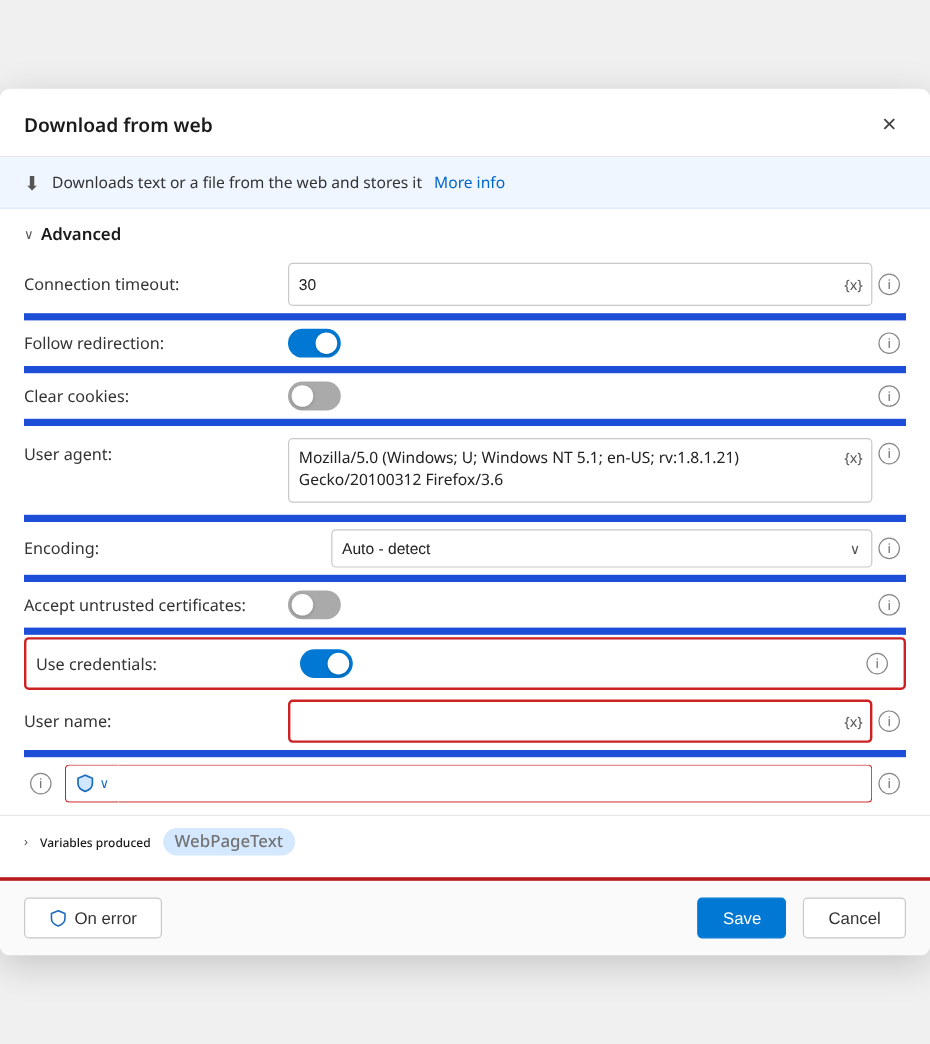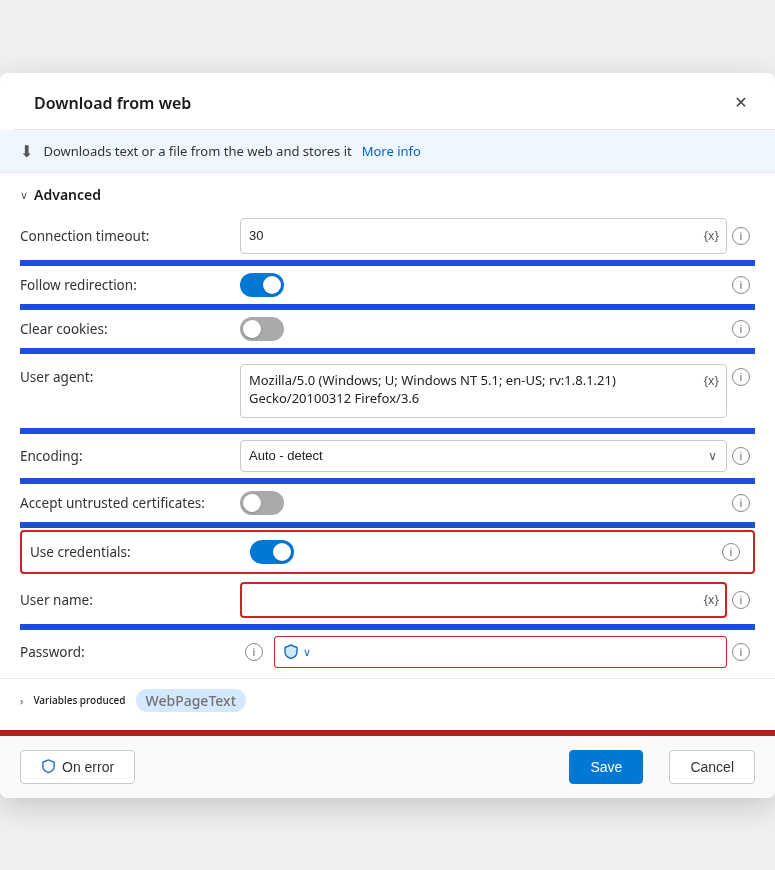--- a/index.html
+++ b/index.html
@@ -20,21 +20,20 @@
       overflow: hidden;
       display: flex;
       flex-direction: column;
     }
     .title-bar {
       display: flex;
       align-items: center;
       justify-content: space-between;
       padding: 16px 20px 12px 20px;
       border-bottom: 1px solid #e5e5e5;
-      margin-left: 14px;
     }
     .title-bar-title {
       font-size: 16px;
       font-weight: 600;
       color: #1a1a1a;
     }
     .close-btn {
       width: 28px;
       height: 28px;
       border: none;
@@ -214,21 +213,21 @@
       appearance: none;
       outline: none;
       cursor: pointer;
     }
     .select-wrapper {
       flex: 1;
       position: relative;
       display: flex;
       align-items: center;
     }
-    .select-wrapper .select-input { width: 100%; }
+    .select-wrapper .select-input { width: 100%; margin-left: 36px; }
     .select-chevron {
       position: absolute;
       right: 10px;
       pointer-events: none;
       color: #555;
       font-size: 12px;
     }
 
     
     .textarea-input {
@@ -322,23 +321,23 @@
     .variables-chevron {
       font-size: 11px;
       color: #555;
       cursor: pointer;
     }
 
     
     .footer {
       display: flex;
       align-items: center;
-      gap: 26px;
+      gap: 14px;
       padding: 14px 20px;
-      border-top: 6px solid #b91c1c;
+      border-top: 3px solid #b91c1c;
       background: #fafafa;
     }
     .footer-left { flex: 1; }
     .btn {
       height: 34px;
       padding: 0 20px;
       border-radius: 4px;
       font-size: 14px;
       font-weight: 500;
       cursor: pointer;
@@ -519,21 +518,20 @@
           </div>
         </div>
         <div class="info-icon-wrap">
           <div class="info-circle">
             <span>i</span>
           </div>
         </div>
       </div>
 
       <div class="form-row">
-        <div class="form-label">Password:</div>
         <div class="info-icon-wrap" style="margin-right:6px;">
           <div class="info-circle">
             <span>i</span>
           </div>
         </div>
         <div class="form-control-area">
           <div class="password-group highlighted">
             <div class="password-selector">
               <svg class="shield-icon-svg" viewBox="0 0 16 16" fill="none">
                 <path d="M8 1L2 3.5V8c0 3.314 2.686 5.5 6 6.5 3.314-1 6-3.186 6-6.5V3.5L8 1z" stroke="#1a6bbf" stroke-width="1.4" fill="#d0e8ff"></path>

